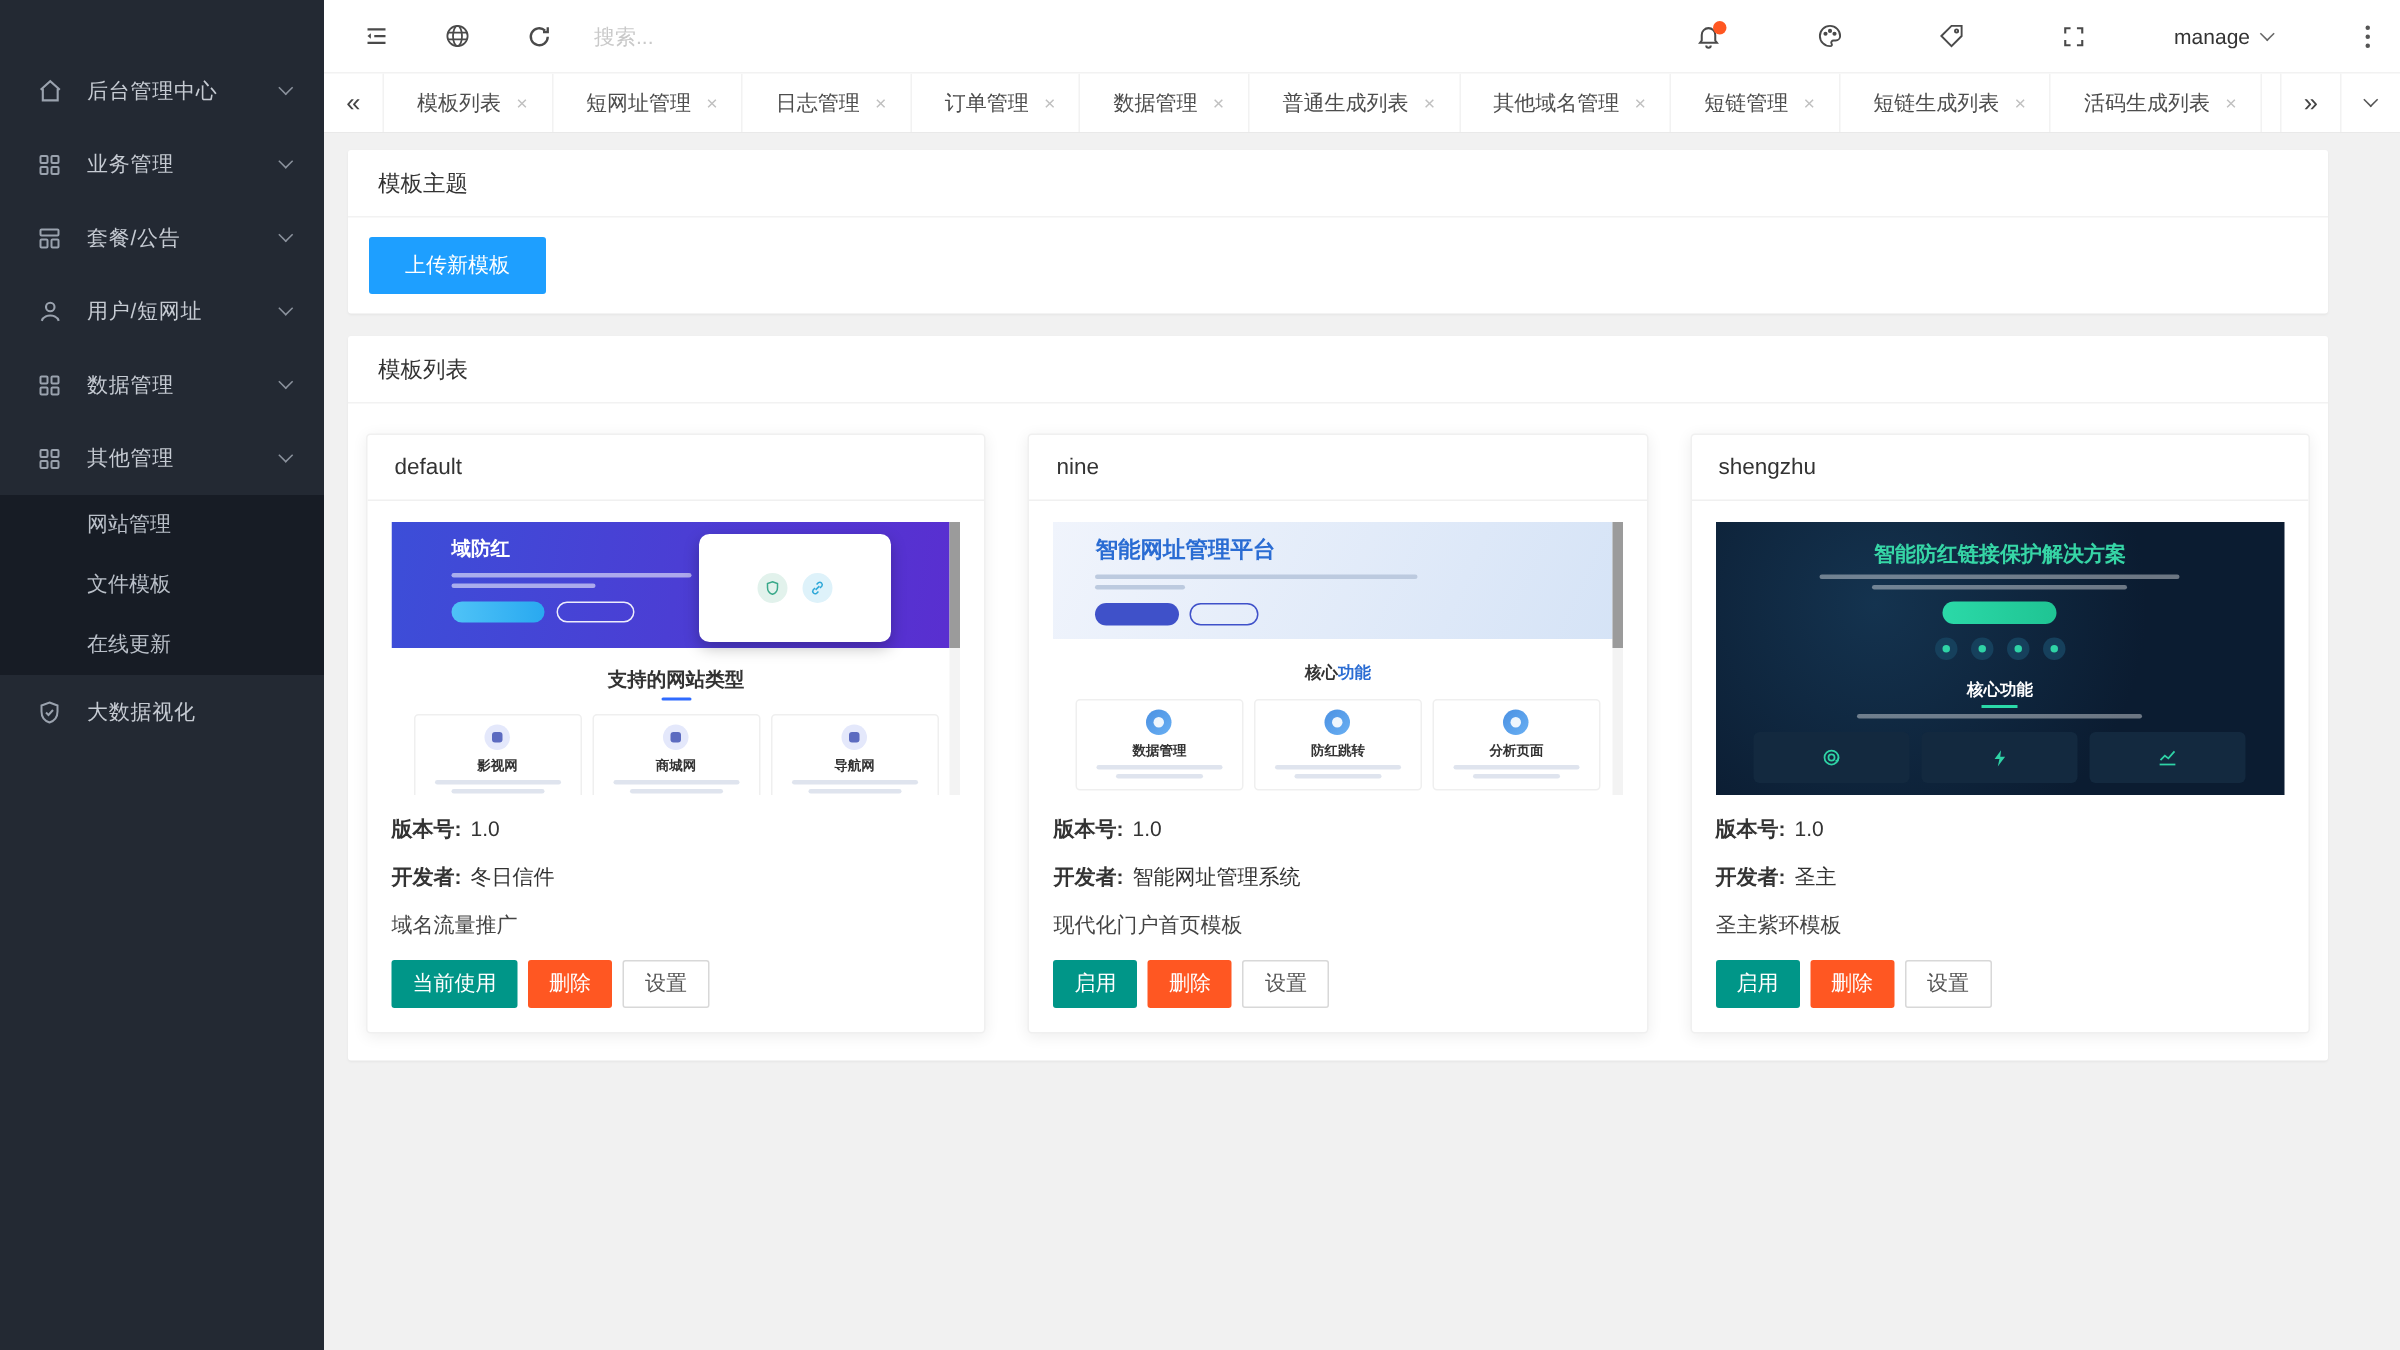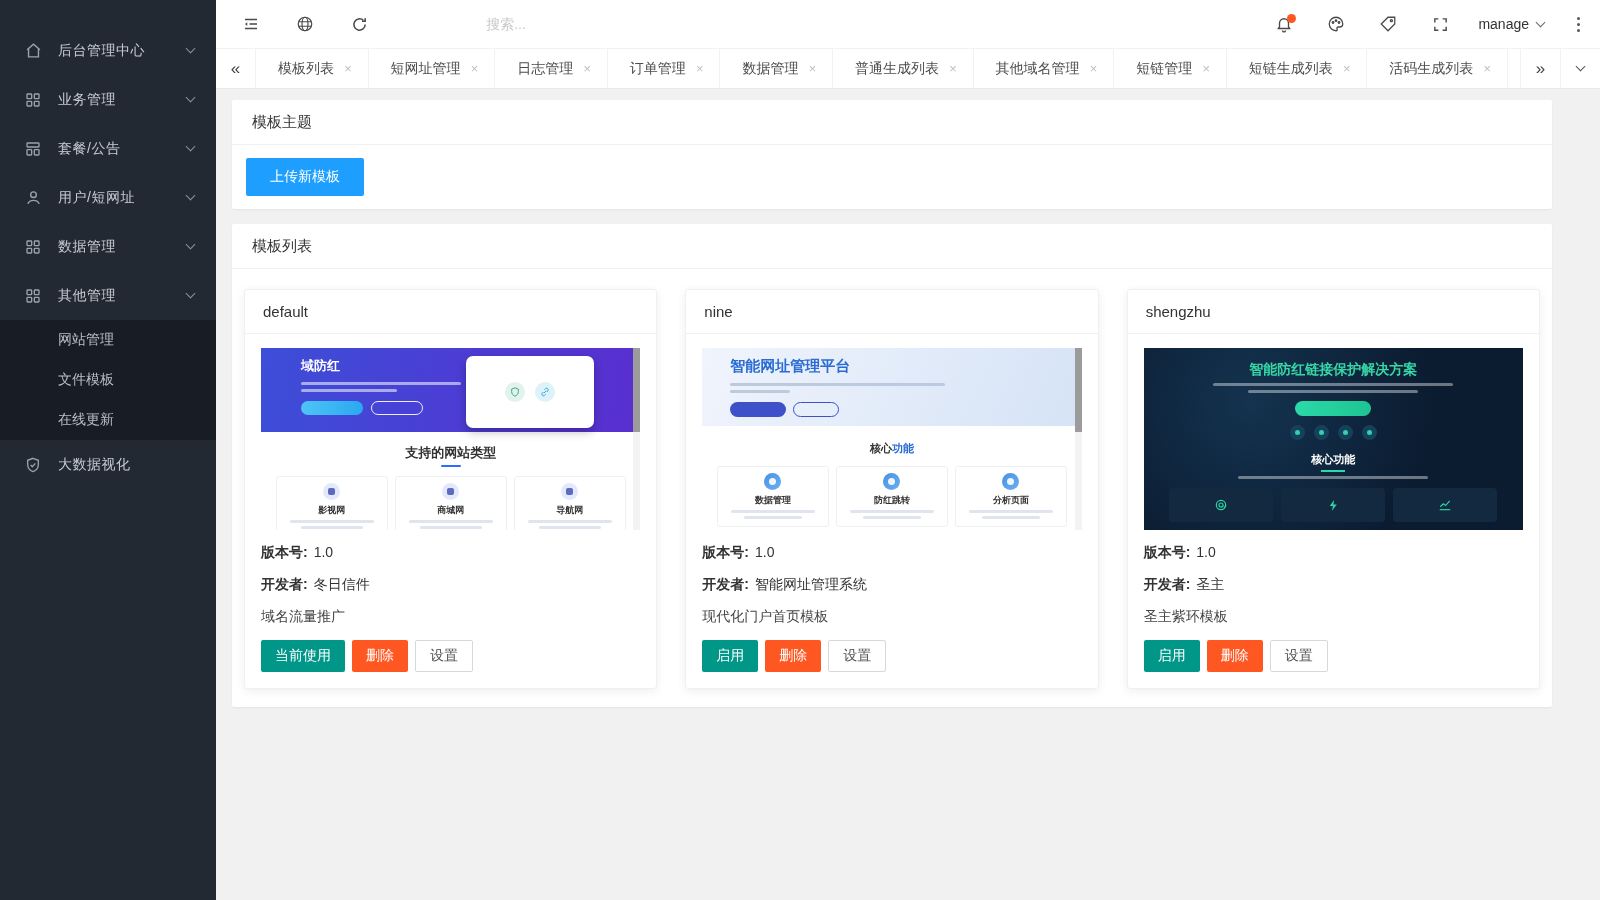--- a/index.html
+++ b/index.html
@@ -1,43 +1,43 @@
 <!DOCTYPE html>
 <html><head>
 <meta charset="utf-8">
 <style>
   * { margin:0; padding:0; box-sizing:border-box; }
   html,body { width:1600px; height:900px; }
   body { font-family:"Liberation Sans","DejaVu Sans",sans-serif; font-size:14px; color:#333; background:#f1f1f1; overflow:hidden; }
   .app { display:flex; width:1600px; height:900px; }
 
   
-  .sidebar { width:216px; height:900px; background:#232933; flex:none; display:flex; flex-direction:column; padding-top:26px; }
+  .sidebar { width:216px; height:900px; background:#232933; flex:none; display:flex; flex-direction:column; padding-top:36px; }
   .side-item { height:49px; display:flex; align-items:center; padding:0 22px 0 24px; color:#c6cbd3; cursor:pointer; }
   .side-item .s-ico { width:18px; height:18px; margin-right:16px; display:flex; align-items:center; justify-content:center; color:#9aa2ae; }
   .side-item .s-label { flex:1; font-size:14px; letter-spacing:.5px; }
   .chev { width:7px; height:7px; border-right:1.5px solid #8b929d; border-bottom:1.5px solid #8b929d; transform:rotate(45deg); margin-top:-4px; }
   .chev.up { transform:rotate(-135deg); margin-top:4px; }
   .submenu { background:#171c25; }
   .sub-item { height:40px; display:flex; align-items:center; padding-left:58px; color:#b9bfc8; font-size:14px; cursor:pointer; }
   .sub-item.active { background:#0d7dd9; color:#fff; }
   svg { display:block; }
 
   
   .main { flex:1; display:flex; flex-direction:column; min-width:0; }
 
   
   .topbar { height:48px; background:#fff; display:flex; align-items:center; flex:none; }
   .tb-left { display:flex; align-items:center; gap:0; }
   .tb-btn { width:54px; height:48px; display:flex; align-items:center; justify-content:center; color:#4a4a4a; cursor:pointer; }
   .tb-btn:first-child { margin-left:8px; }
   .search-box { margin-left:10px; }
-  .search-box input { border:none; outline:none; font-size:14px; width:220px; color:#333; font-family:inherit;text-align:center; }
+  .search-box input { border:none; outline:none; font-size:14px; width:220px; color:#333; font-family:inherit; }
   .search-box input::placeholder { color:#c9c9c9; }
-  .tb-right { margin-left:auto; display:flex; align-items:center; }
+  .tb-right { margin-left:auto; display:flex; align-items:center;gap:29px; }
   .tb-ico { width:52px; height:48px; display:flex; align-items:center; justify-content:center; color:#4a4a4a; cursor:pointer; position:relative; }
   .badge-dot { position:absolute; top:14px; right:14px; width:9px; height:9px; border-radius:50%; background:#ff5722; }
   .user-menu { display:flex; align-items:center; gap:8px; padding:0 12px; height:48px; cursor:pointer; color:#333; }
   .user-menu .chev { border-color:#666; }
   .dots { display:flex; flex-direction:column; gap:3px; width:44px; height:48px; align-items:center; justify-content:center; cursor:pointer; }
   .dots i { width:3px; height:3px; border-radius:50%; background:#555; }
 
   
   .tabbar { height:41px; background:#fff; border-top:1px solid #f2f2f2; border-bottom:1px solid #e9e9e9; display:flex; align-items:stretch; flex:none; }
   .tab-nav { width:40px; display:flex; align-items:center; justify-content:center; color:#444; font-size:17px; cursor:pointer; border-right:1px solid #f2f2f2; }

